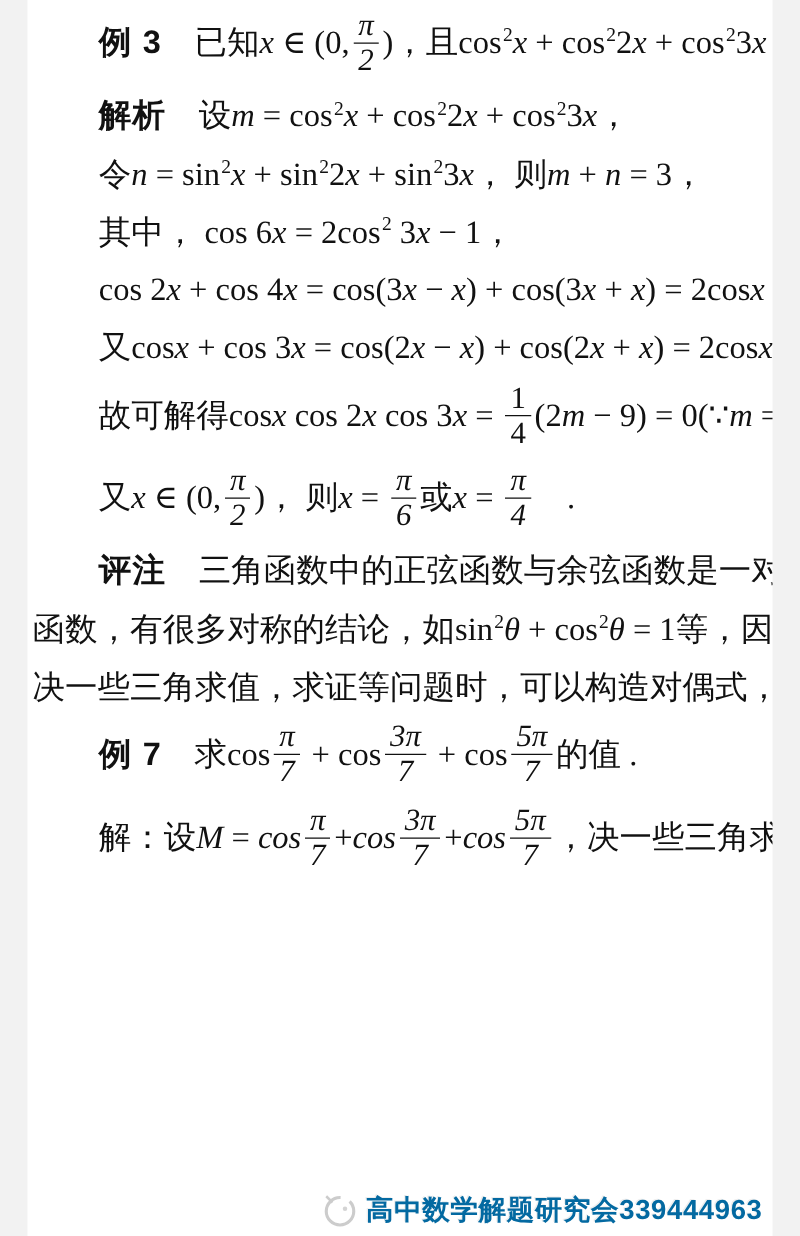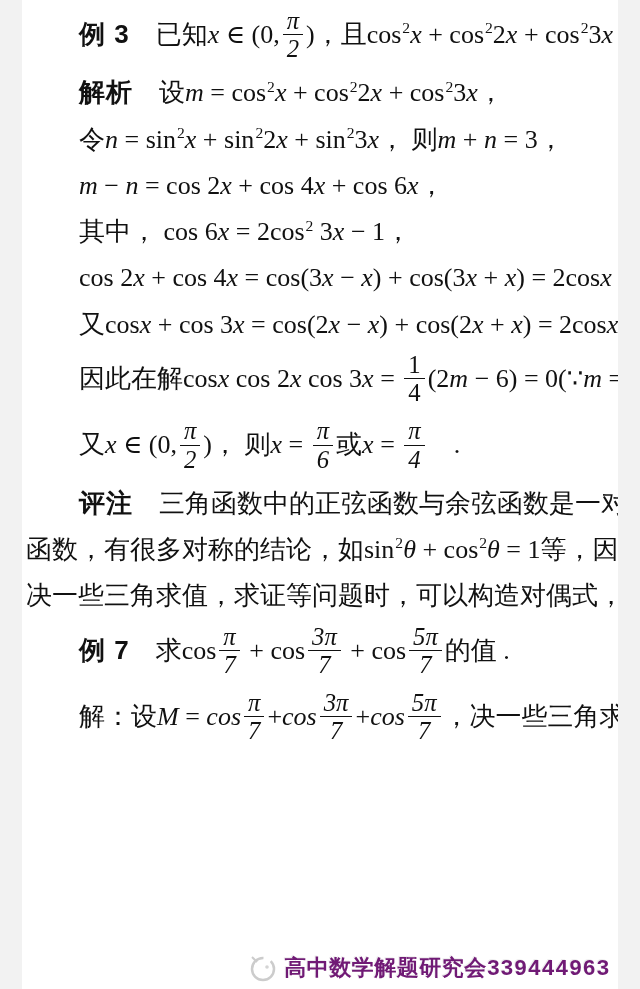--- a/index.html
+++ b/index.html
@@ -43,49 +43,48 @@
   }
   .frac .num { padding:0 4px 1px 4px; }
   .frac .den { border-top:1.5px solid #111; padding:1px 4px 0 4px; }
   .frac.it { font-style:italic; }
   #watermark {
     position:absolute;
     right:8px; bottom:6px;
     display:flex;
     align-items:center;
     gap:6px;
-    font-family:Liberation Mono, monospace;
+    font-family:Liberation Sans, sans-serif;
     font-size:22px;
     font-weight:700;
-    color:#701a75;
+    color:#0369a1;
     text-shadow:1px 1px 0 #ffffff, -1px -1px 0 #eeeeee;
     letter-spacing:0.5px;
     user-select:none;
   }
   #watermark svg { display:block; }
 </style>
 </head>
 <body>
 
 <div id="page">
   <main>
       <div class="line indent"><span class="cb">例 3</span><span class="cn">　已知</span><span class="mi">x</span><span class="mr"> ∈ (0,</span><span class="frac it">
           <span class="num">π</span>
           <span class="den">2</span>
         </span><span class="mr">)</span><span class="cn">，且</span><span class="mr">cos</span><span class="sup">2</span><span class="mi">x</span><span class="mr"> + cos</span><span class="sup">2</span><span class="mr">2</span><span class="mi">x</span><span class="mr"> + cos</span><span class="sup">2</span><span class="mr">3</span><span class="mi">x</span><span class="mr"> = 1</span><span class="cn">，求</span></div>
       <div class="line indent"><span class="cb">解析</span><span class="cn">　设</span><span class="mi">m</span><span class="mr"> = cos</span><span class="sup">2</span><span class="mi">x</span><span class="mr"> + cos</span><span class="sup">2</span><span class="mr">2</span><span class="mi">x</span><span class="mr"> + cos</span><span class="sup">2</span><span class="mr">3</span><span class="mi">x</span><span class="cn">，</span></div>
       <div class="line indent"><span class="cn">令</span><span class="mi">n</span><span class="mr"> = sin</span><span class="sup">2</span><span class="mi">x</span><span class="mr"> + sin</span><span class="sup">2</span><span class="mr">2</span><span class="mi">x</span><span class="mr"> + sin</span><span class="sup">2</span><span class="mr">3</span><span class="mi">x</span><span class="cn">， 则</span><span class="mi">m</span><span class="mr"> + </span><span class="mi">n</span><span class="mr"> = 3</span><span class="cn">，</span></div>
-      <div class="line indent"><span class="mi">m</span><span class="mr"> − </span><span class="mi">n</span><span class="mr"> = cos 2</span><span class="mi">x</span><span class="mr"> + cos 4</span><span class="mi">x</span><span class="mr"> + cos 6</span><span class="mi">x</span><span class="cn">，</span></div>
       <div class="line indent"><span class="cn">其中，</span><span class="mr"> cos 6</span><span class="mi">x</span><span class="mr"> = 2cos</span><span class="sup">2</span><span class="mr"> 3</span><span class="mi">x</span><span class="mr"> − 1</span><span class="cn">，</span></div>
       <div class="line indent"><span class="mr">cos 2</span><span class="mi">x</span><span class="mr"> + cos 4</span><span class="mi">x</span><span class="mr"> = cos(3</span><span class="mi">x</span><span class="mr"> − </span><span class="mi">x</span><span class="mr">) + cos(3</span><span class="mi">x</span><span class="mr"> + </span><span class="mi">x</span><span class="mr">) = 2cos</span><span class="mi">x</span><span class="mr"> cos 3</span></div>
       <div class="line indent"><span class="cn">又</span><span class="mr">cos</span><span class="mi">x</span><span class="mr"> + cos 3</span><span class="mi">x</span><span class="mr"> = cos(2</span><span class="mi">x</span><span class="mr"> − </span><span class="mi">x</span><span class="mr">) + cos(2</span><span class="mi">x</span><span class="mr"> + </span><span class="mi">x</span><span class="mr">) = 2cos</span><span class="mi">x</span><span class="mr"> cos 2</span></div>
-      <div class="line indent"><span class="cn">因此在解</span><span class="mr">cos</span><span class="mi">x</span><span class="mr"> cos 2</span><span class="mi">x</span><span class="mr"> cos 3</span><span class="mi">x</span><span class="mr"> = </span><span class="frac">
+      <div class="line indent"><span class="cn">故可解得</span><span class="mr">cos</span><span class="mi">x</span><span class="mr"> cos 2</span><span class="mi">x</span><span class="mr"> cos 3</span><span class="mi">x</span><span class="mr"> = </span><span class="frac">
           <span class="num">1</span>
           <span class="den">4</span>
-        </span><span class="mr">(2</span><span class="mi">m</span><span class="mr"> − 6) = 0(∵</span><span class="mi">m</span><span class="mr"> = 1)</span><span class="cn">　.</span></div>
+        </span><span class="mr">(2</span><span class="mi">m</span><span class="mr"> − 9) = 0(∵</span><span class="mi">m</span><span class="mr"> = 1)</span><span class="cn">　.</span></div>
       <div class="line indent"><span class="cn">又</span><span class="mi">x</span><span class="mr"> ∈ (0,</span><span class="frac it">
           <span class="num">π</span>
           <span class="den">2</span>
         </span><span class="mr">)</span><span class="cn">， 则</span><span class="mi">x</span><span class="mr"> = </span><span class="frac it">
           <span class="num">π</span>
           <span class="den">6</span>
         </span><span class="cn">或</span><span class="mi">x</span><span class="mr"> = </span><span class="frac it">
           <span class="num">π</span>
           <span class="den">4</span>
         </span><span class="cn">　.</span></div>

